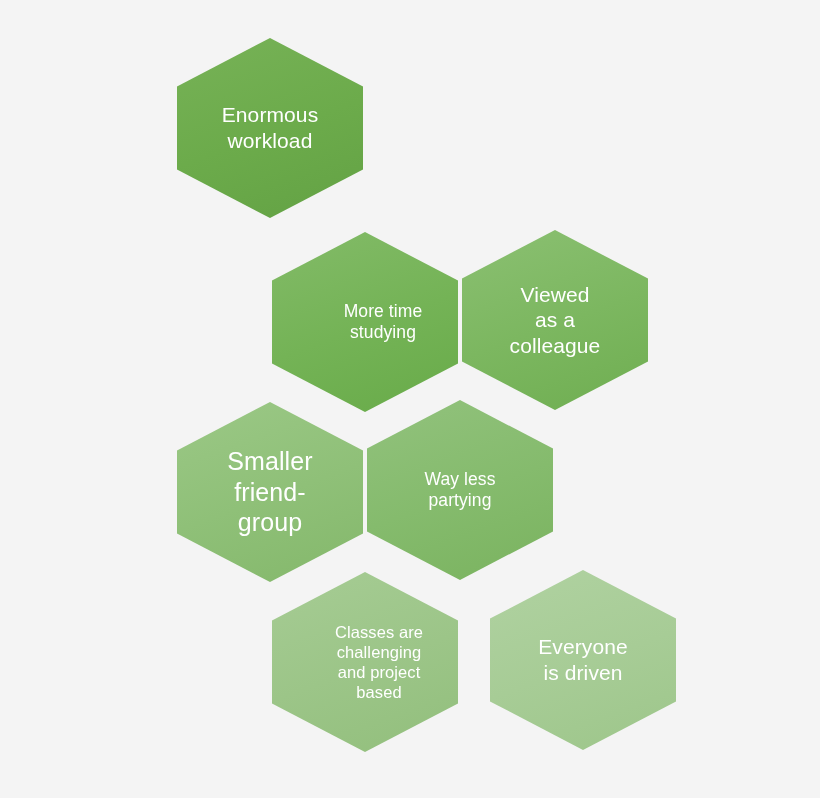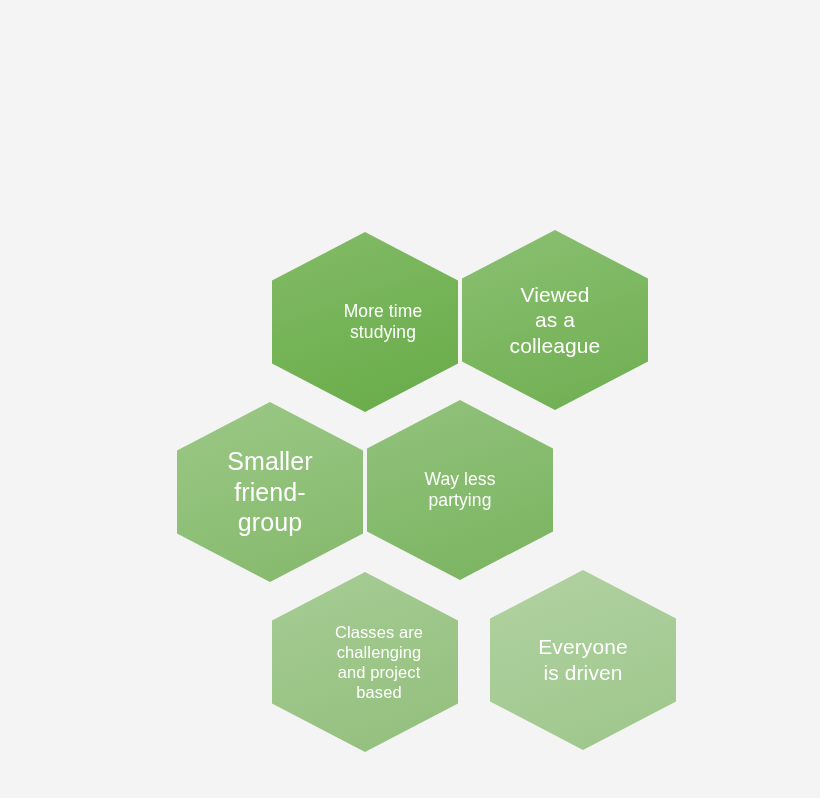--- a/index.html
+++ b/index.html
@@ -53,20 +53,24 @@
   .pos-r3c1 { left: 177px; top: 402px; }
   .pos-r3c2 { left: 367px; top: 400px; }
   .pos-r4c1 { left: 272px; top: 572px; }
   .pos-r4c2 { left: 490px; top: 570px; align-items: center; }
 </style>
 </head>
 <body style="width: 820px; height: 798px; background: rgb(244, 244, 244);">
 
 <div id="hex-canvas" style="width: 820px; height: 798px; background: rgb(244, 244, 244);">
 
+  <div class="hex pos-r1c1" style="background: linear-gradient(160deg, rgb(119, 178, 87) 0%, rgb(108, 171, 75) 52%, rgb(99, 162, 68) 100%);">
+    <span class="hex-label size-md">Enormous
+workload</span>
+  </div>
 
 
   <div class="hex pos-r2c1" style="background: linear-gradient(160deg, rgb(131, 187, 104) 0%, rgb(116, 179, 86) 52%, rgb(104, 171, 73) 100%);">
     <span class="hex-label size-sm">More time
 studying</span>
   </div>
 
   <div class="hex pos-r2c2" style="background: linear-gradient(160deg, rgb(139, 192, 114) 0%, rgb(124, 183, 96) 52%, rgb(111, 174, 81) 100%);">
     <span class="hex-label size-md">Viewed
 as a

